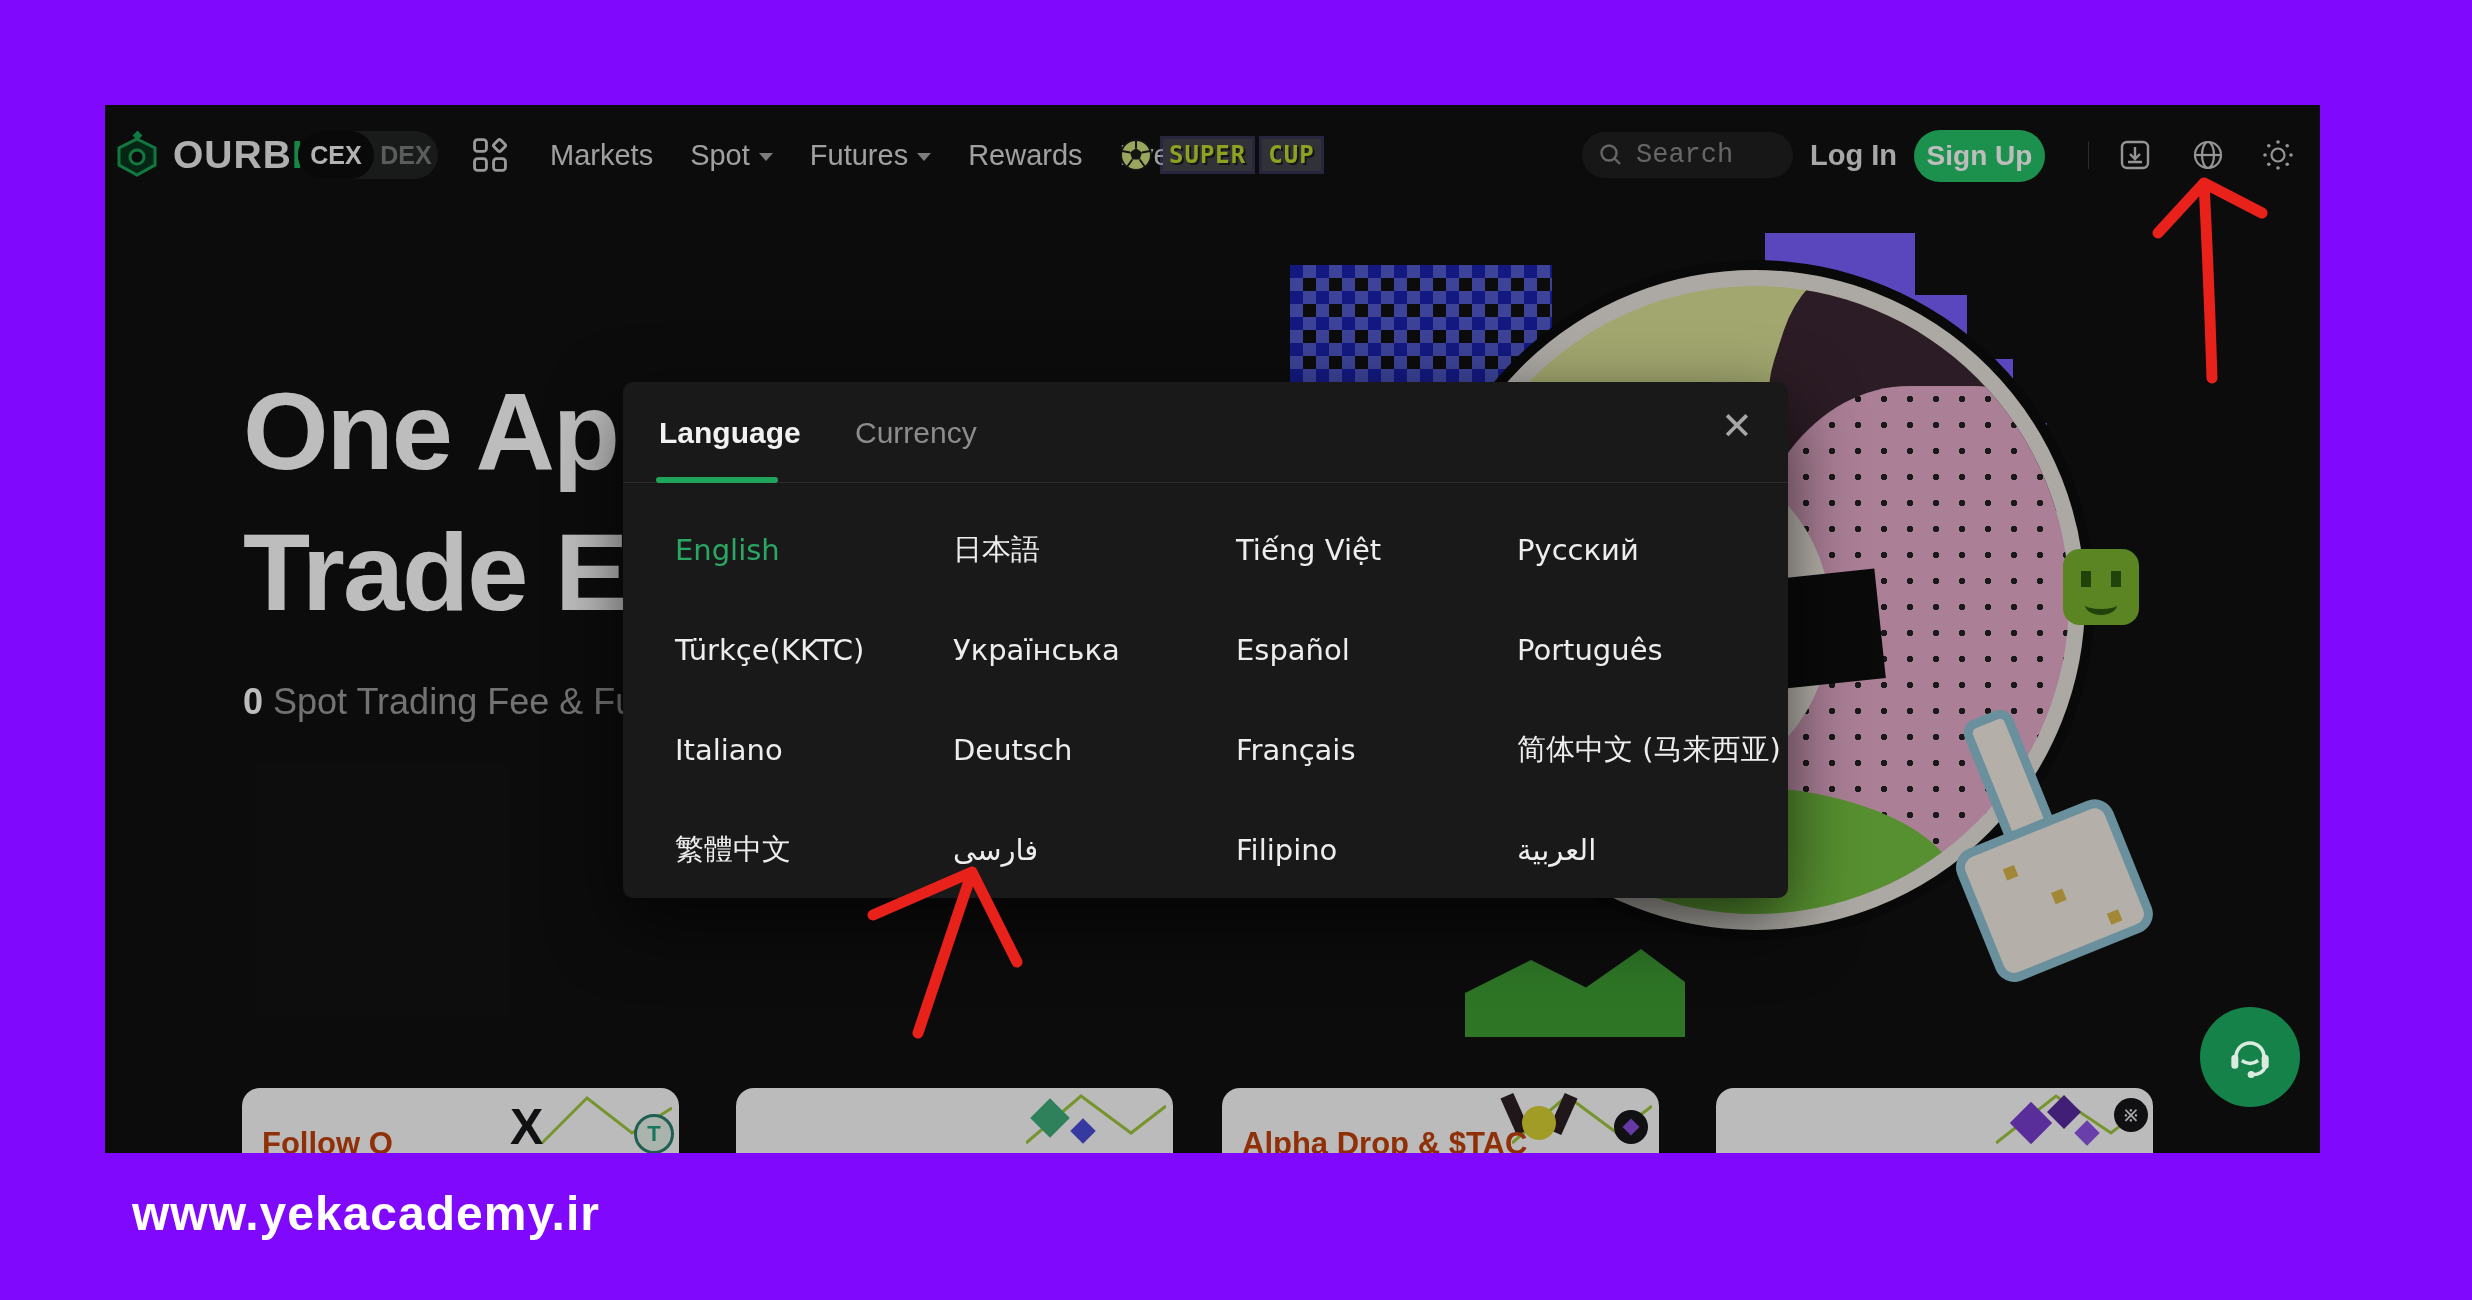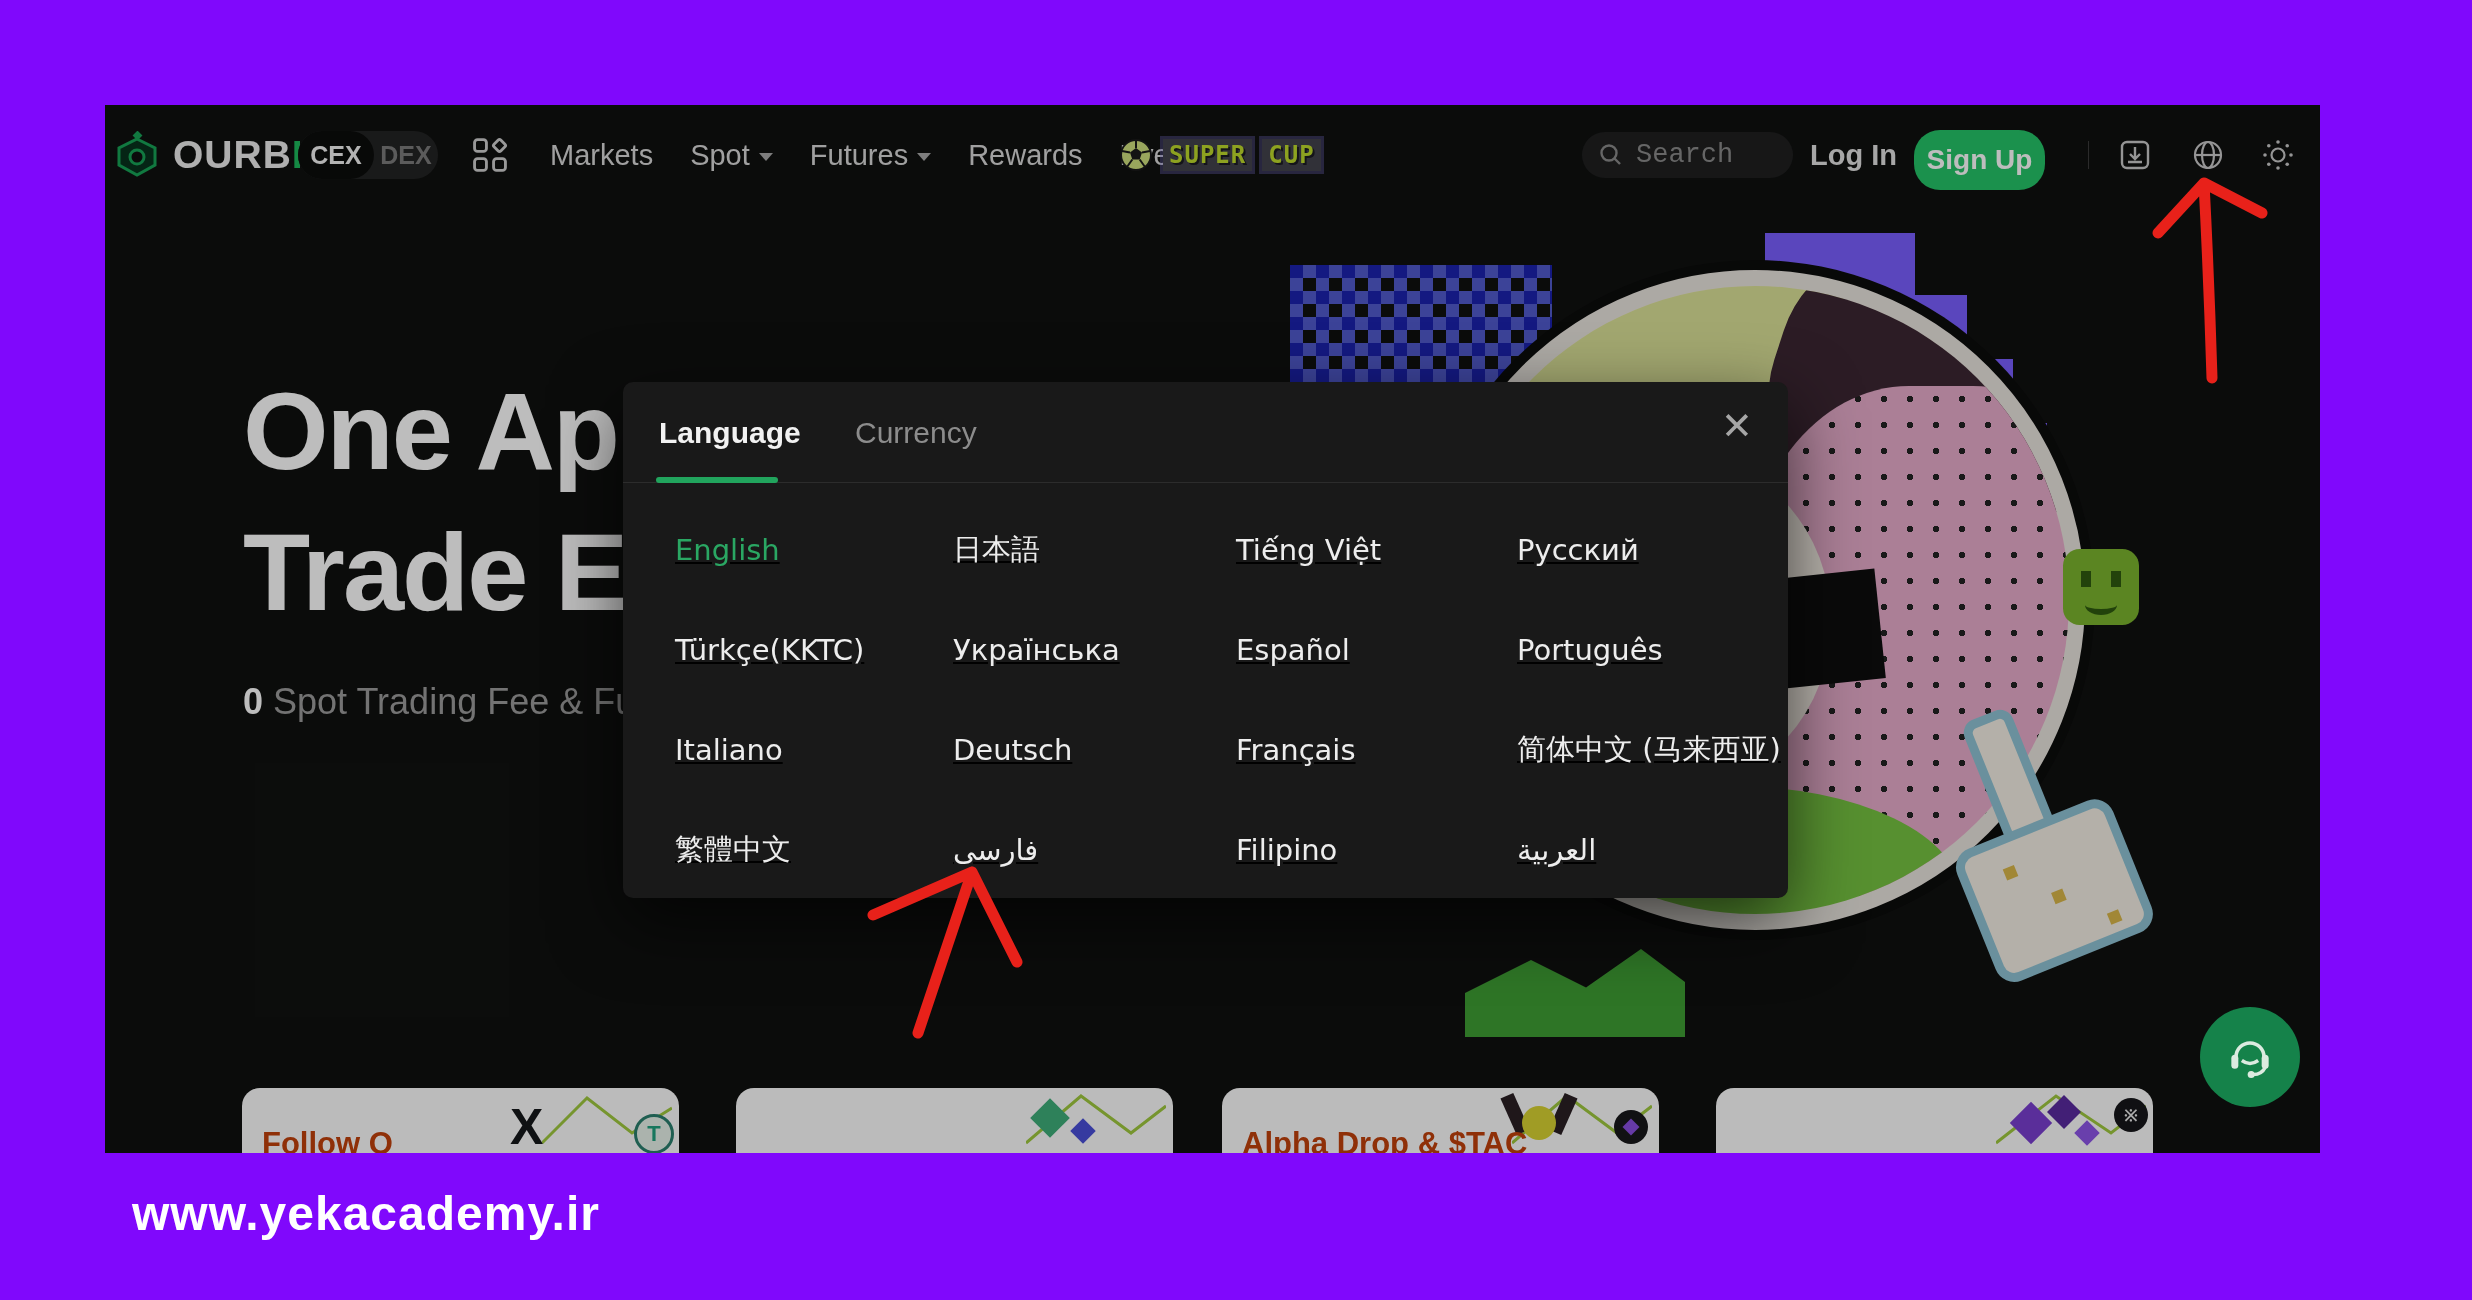--- a/index.html
+++ b/index.html
@@ -19,21 +19,21 @@
   .nav{position:absolute;left:445px;top:0;height:100px;display:flex;align-items:center;gap:37px;}
   .nav-item{display:flex;align-items:center;gap:9px;font-size:29px;color:#d8d8d8;font-weight:500;cursor:pointer;white-space:nowrap;}
   .caret{width:0;height:0;border-left:7px solid transparent;border-right:7px solid transparent;border-top:8px solid #a9a9a9;margin-top:4px;}
   .supercup{position:absolute;left:1014px;top:0;height:100px;display:flex;align-items:center;gap:10px;cursor:pointer;}
   .sc-word{font-family:"DejaVu Sans Mono",monospace;font-size:24px;font-weight:800;color:#bfdb2c;background:#43434c;
            padding:2px 6px;text-shadow:2px 2px 0 #1c1c22;box-shadow:0 0 0 3px rgba(128,118,215,.35);letter-spacing:1px;}
   .search{position:absolute;left:1477px;top:27px;width:211px;height:46px;background:#1f2020;border-radius:23px;display:flex;align-items:center;padding-left:16px;gap:10px;box-sizing:border-box;}
   .search input{background:transparent;border:none;outline:none;color:#9a9a9a;font-size:27px;width:140px;font-family:Liberation Mono, monospace;}
   .search input::placeholder{color:#8a8a8a;}
   .login{position:absolute;left:1705px;top:0;height:100px;line-height:100px;font-size:29px;font-weight:600;color:#e2e2e2;cursor:pointer;}
-  .signup{position:absolute;left:1809px;top:25px;width:131px;height:60px;border-radius:26px;background:#25C468;color:#ffffff;
+  .signup{position:absolute;left:1809px;top:25px;width:131px;height:52px;border-radius:26px;background:#25C468;color:#ffffff;
           font-size:28px;font-weight:700;display:flex;align-items:center;justify-content:center;cursor:pointer;}
   .vdiv{position:absolute;left:1983px;top:36px;width:1px;height:28px;background:#3a3a3a;}
   .icon-btn{position:absolute;top:32px;width:36px;height:36px;cursor:pointer;}
   .ic-download{left:2012px;} .ic-globe{left:2085px;} .ic-sun{left:2155px;}
 
   
   .h1{position:absolute;left:138px;color:#ffffff;font-size:110px;font-weight:800;letter-spacing:-2px;white-space:nowrap;}
   .h1a{top:262px;} .h1b{top:403px;}
   .fee{position:absolute;left:138px;top:576px;font-size:36px;color:#9b9b9b;white-space:nowrap;}
   .fee .zero{color:#ffffff;font-weight:800;}
@@ -98,21 +98,21 @@
   .dim{position:absolute;inset:0;background:rgba(0,0,0,0.26);z-index:40;}
   .modal{position:absolute;left:518px;top:277px;width:1165px;height:516px;background:#191919;border-radius:10px;z-index:50;
          box-shadow:0 24px 70px rgba(0,0,0,.65);}
   .m-head{position:relative;height:100px;border-bottom:1px solid #2c2c2c;}
   .tab{position:absolute;top:34px;font-size:30px;cursor:pointer;}
   .tab-lang{left:36px;color:#f2f2f2;font-weight:700;}
   .tab-cur{left:232px;color:#8c8c8c;font-weight:500;}
   .tab-underline{position:absolute;left:33px;top:95px;width:122px;height:6px;background:#21A45D;border-radius:3px;}
   .m-close{position:absolute;left:1098px;top:22px;font-size:38px;color:#a6a6a6;cursor:pointer;font-weight:400;font-family:"DejaVu Sans",sans-serif;}
   .lang-grid{position:absolute;left:52px;top:118px;width:1080px;display:grid;grid-template-columns:278px 283px 281px auto;grid-auto-rows:100px;align-items:center;
-             font-family:"DejaVu Sans","Liberation Sans",sans-serif;text-decoration:underline;}
+             font-family:"DejaVu Sans","Liberation Sans",sans-serif;}
   .lang{font-size:29px;color:#ededed;cursor:pointer;white-space:nowrap;}
   .lang.sel{color:#2AA763;}
 
   
   .chat{position:absolute;left:2095px;top:902px;width:100px;height:100px;border-radius:50%;background:#15824A;z-index:60;
         display:flex;align-items:center;justify-content:center;cursor:pointer;}
 
   
   .arrows{position:absolute;left:0;top:0;width:2472px;height:1300px;z-index:100;pointer-events:none;}
   .watermark{position:absolute;left:132px;top:1186px;font-size:48px;font-weight:800;color:#ffffff;z-index:90;letter-spacing:1px;}

